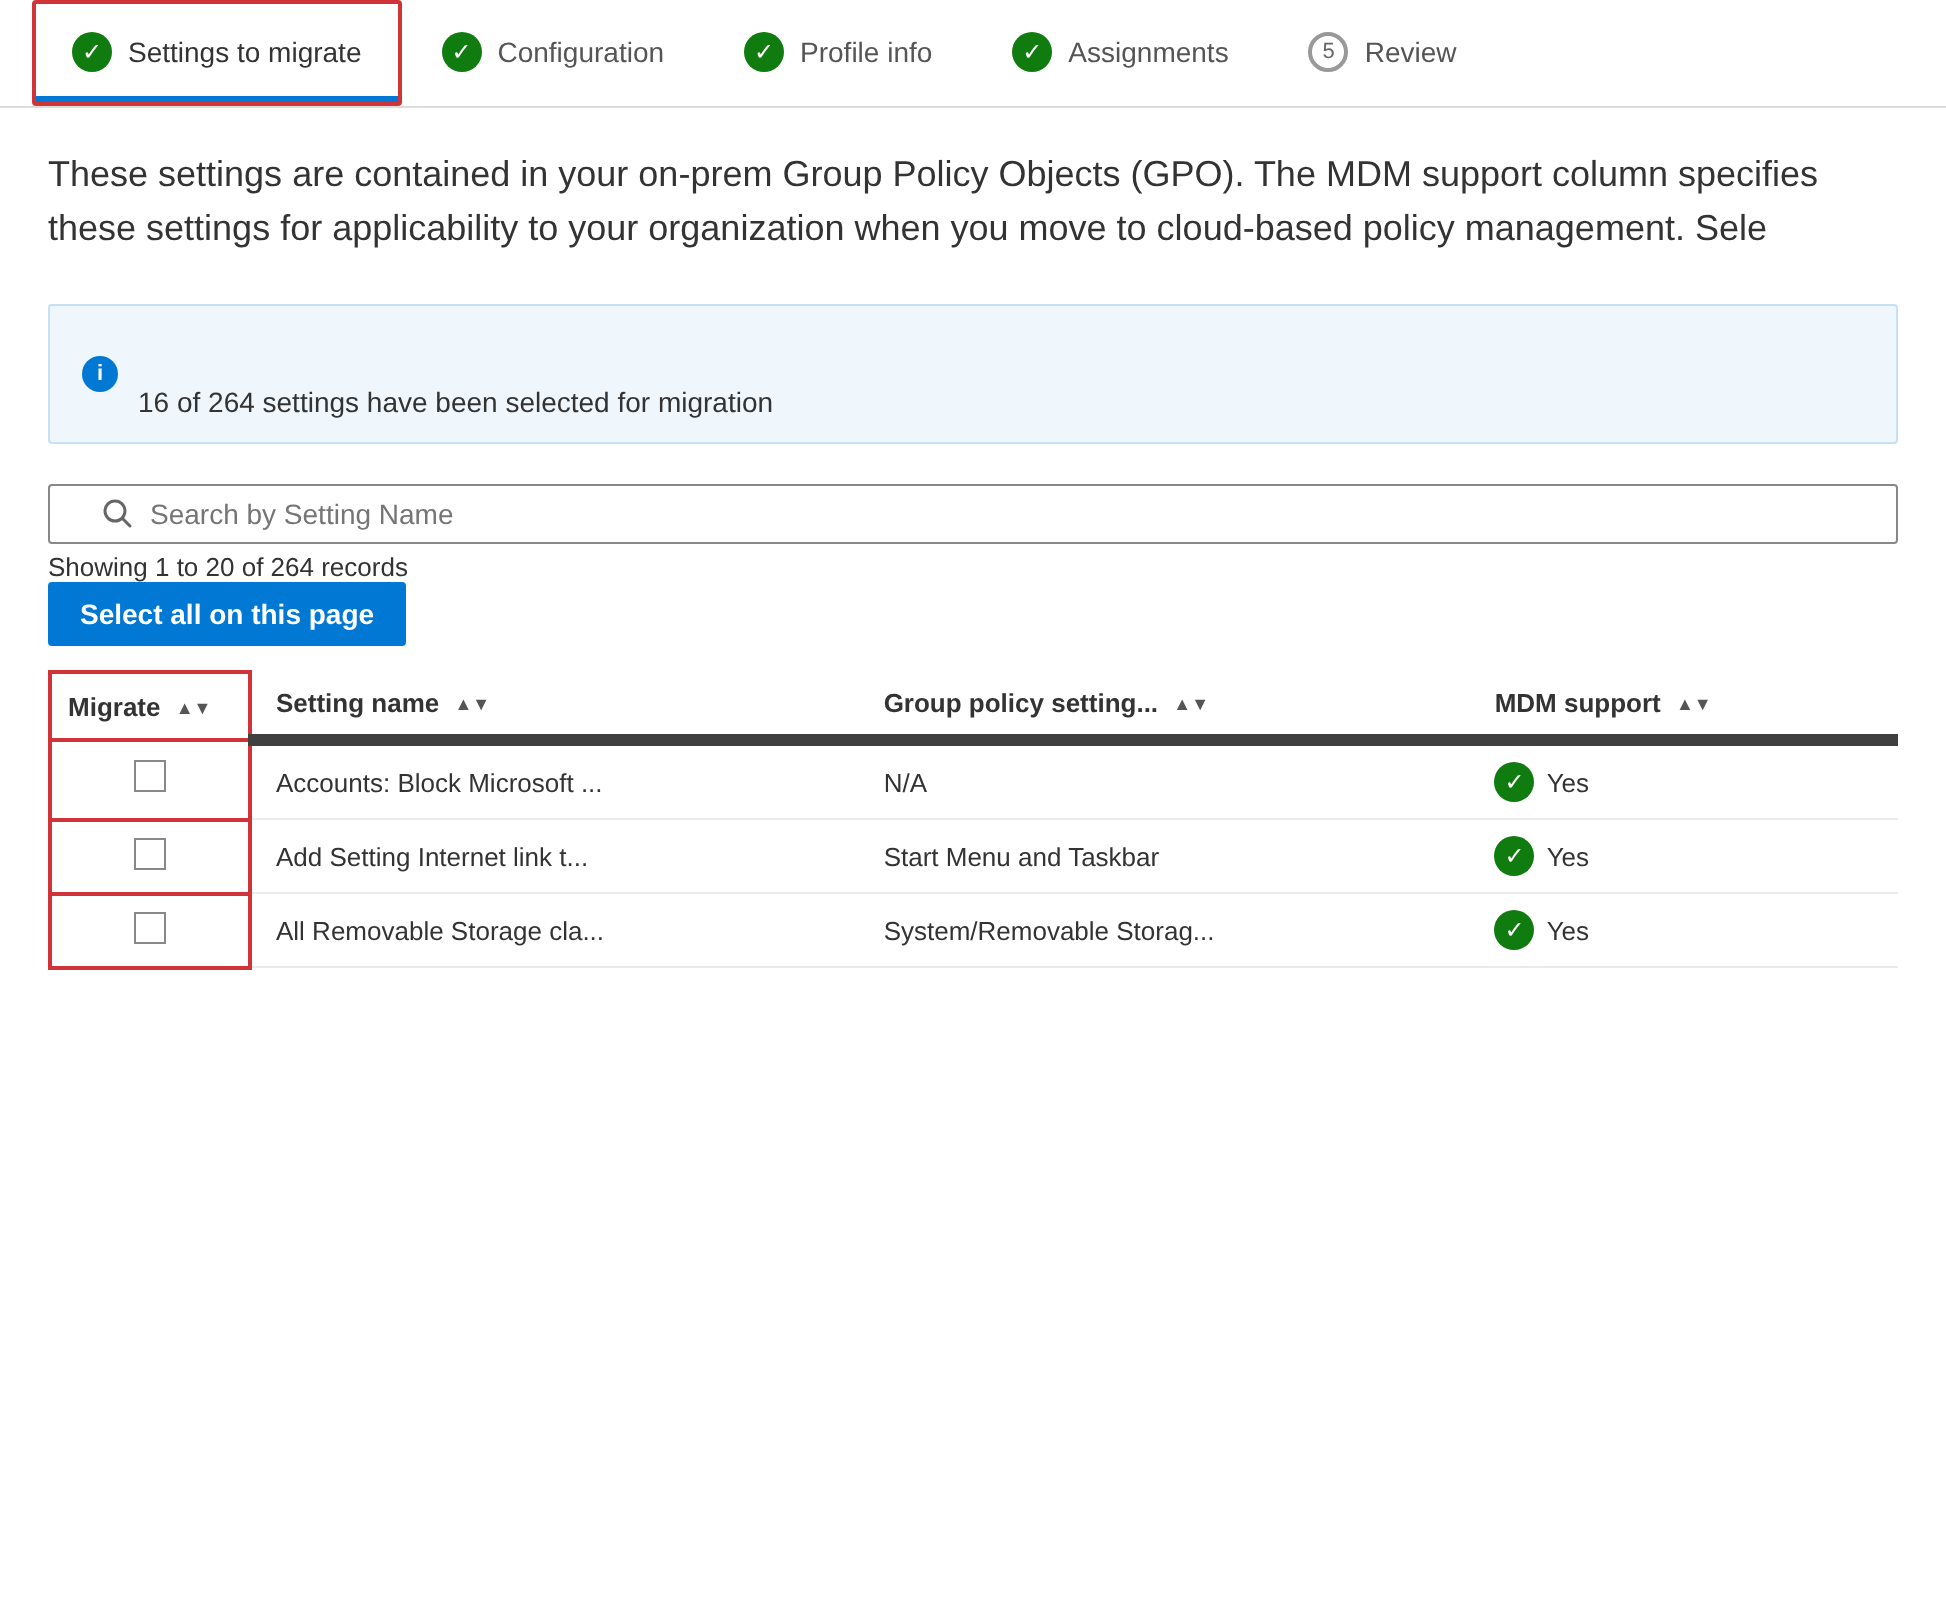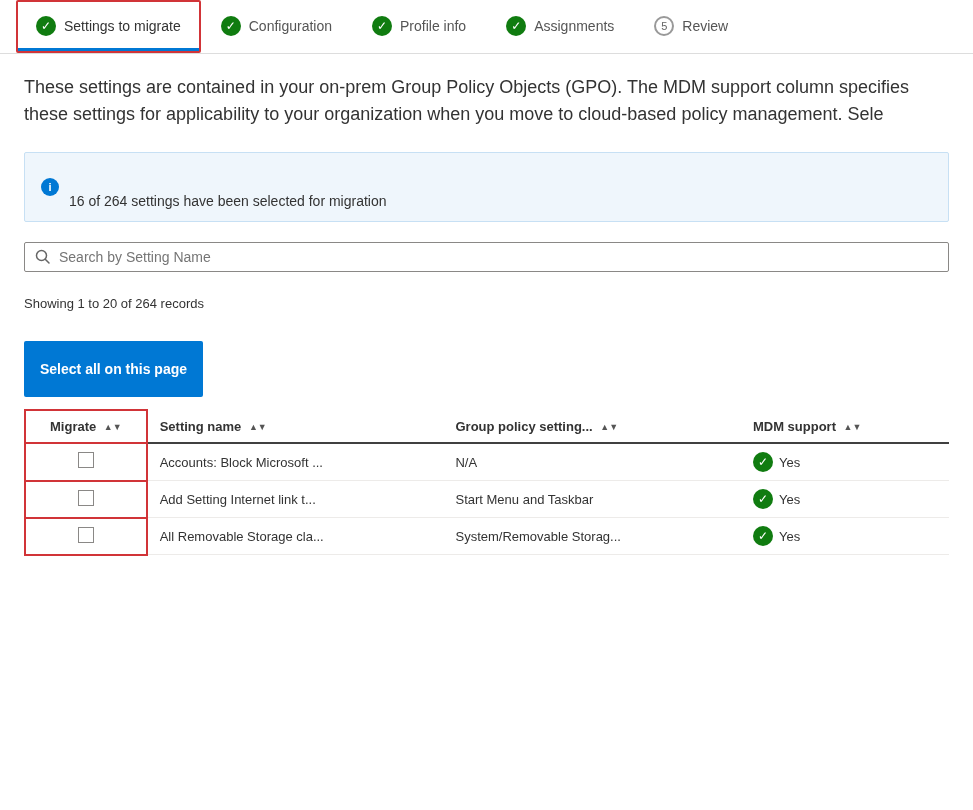--- a/index.html
+++ b/index.html
@@ -96,61 +96,61 @@
       flex-shrink: 0;
     }
     .info-text { font-size: 14px; color: #333; margin-top: 28px; }
 
     
     .search-box {
       display: flex;
       align-items: center;
       border: 1px solid #8a8886;
       border-radius: 2px;
-      padding: 6px 10px;
+      padding: 6px 26px;
       gap: 8px;
-      margin-bottom: 24px;
+      margin-bottom: 4px;
       background: #fff;
     }
     .search-box input {
       border: none;
       outline: none;
       font-size: 14px;
       color: #333;
       flex: 1;
     }
     .search-icon-svg { color: #666; flex-shrink: 0; }
 
-    .records-text { font-size: 13px; color: #333; margin-bottom: 30px; }
+    .records-text { font-size: 13px; color: #333; margin-bottom: 0; }
 
     
     .select-all-btn {
       background: #0078d4;
       color: white;
       border: none;
-      padding: 20px 16px;
+      padding: 8px 16px;
       font-size: 14px;
       font-weight: 600;
       cursor: pointer;
       border-radius: 2px;
       margin-bottom: 12px;
     }
 
     
     .settings-table {
       width: 100%;
       border-collapse: collapse;
     }
     .settings-table th {
       text-align: left;
       padding: 8px 12px;
       font-size: 13px;
       font-weight: 600;
       color: #333;
-      border-bottom: 2px solid #404040;
+      border-bottom: 6px solid #404040;
       white-space: nowrap;
     }
     .settings-table td {
       padding: 8px 12px;
       font-size: 13px;
       color: #333;
       border-bottom: 1px solid #edebe9;
       vertical-align: middle;
     }
     .migrate-col-header {
@@ -226,21 +226,21 @@
 
   <p class="records-text">Showing 1 to 20 of 264 records</p>
 
   
   <button class="select-all-btn">Select all on this page</button>
 
   
   <table class="settings-table">
     <thead>
       <tr>
-        <th class="migrate-col-header" style="width: 100px; border: 2px solid #d13438; padding: 8px 24px;">
+        <th class="migrate-col-header" style="width: 100px; border: 2px solid #d13438; padding: 8px 8px;">
           <span>Migrate</span>
           <span class="sort-arrows">▲▼</span>
         </th>
         <th>
           <span>Setting name</span>
           <span class="sort-arrows">▲▼</span>
         </th>
         <th>
           <span>Group policy setting...</span>
           <span class="sort-arrows">▲▼</span>

